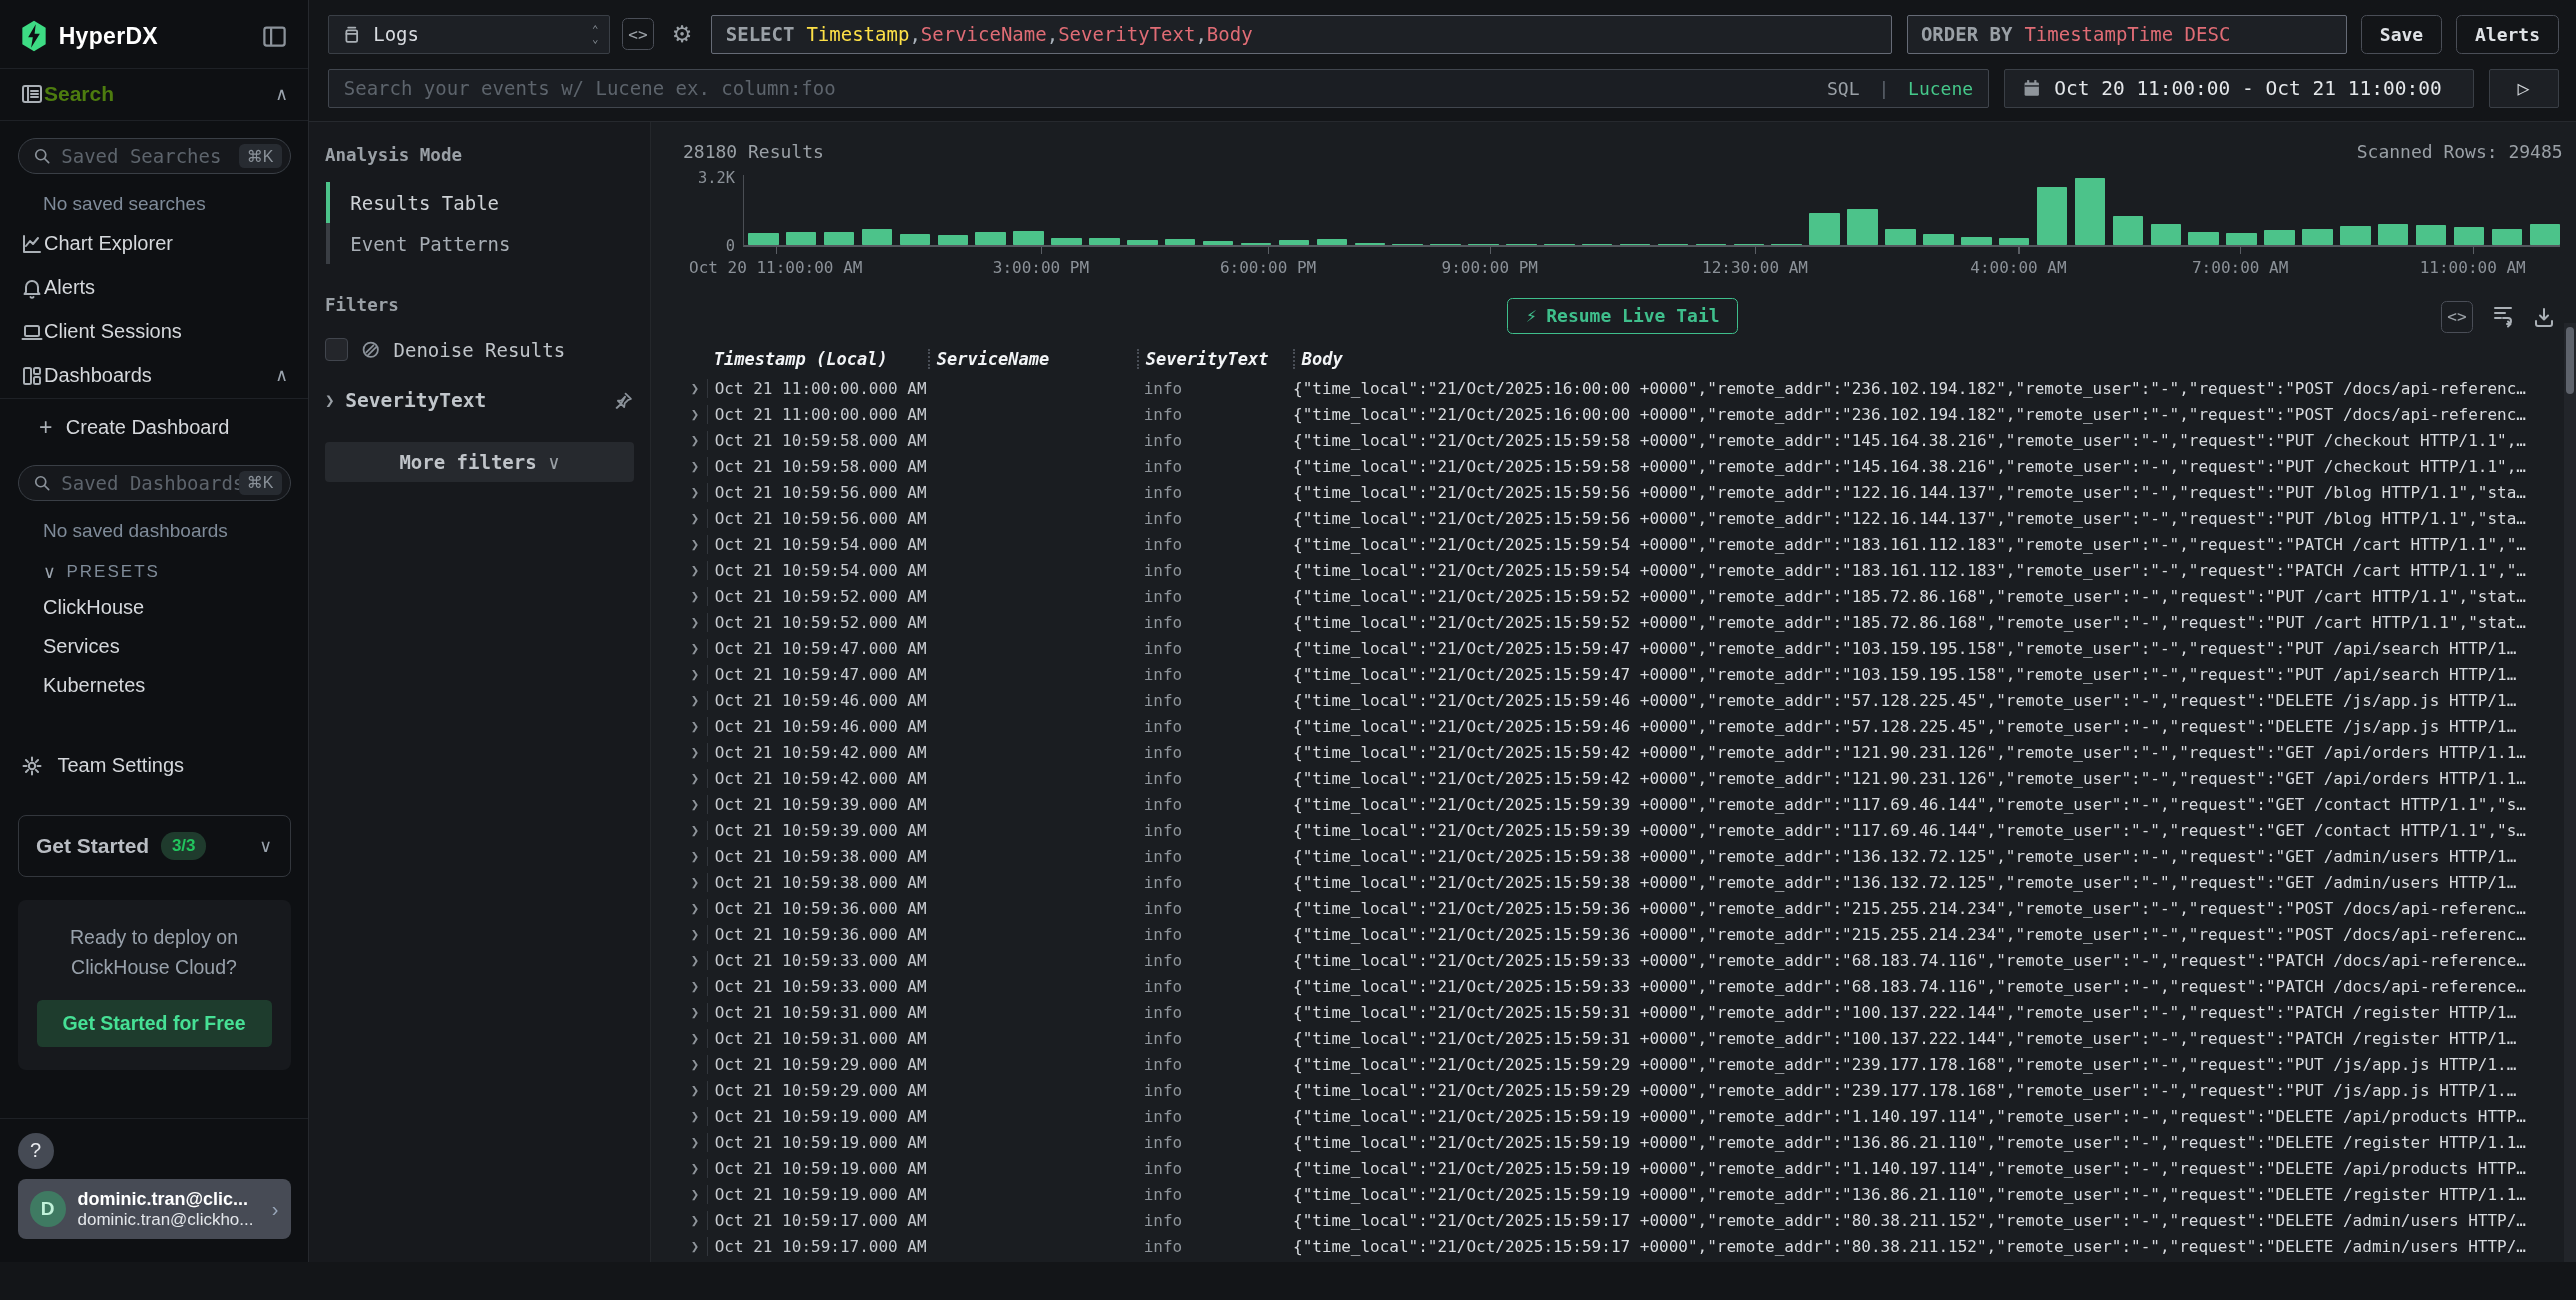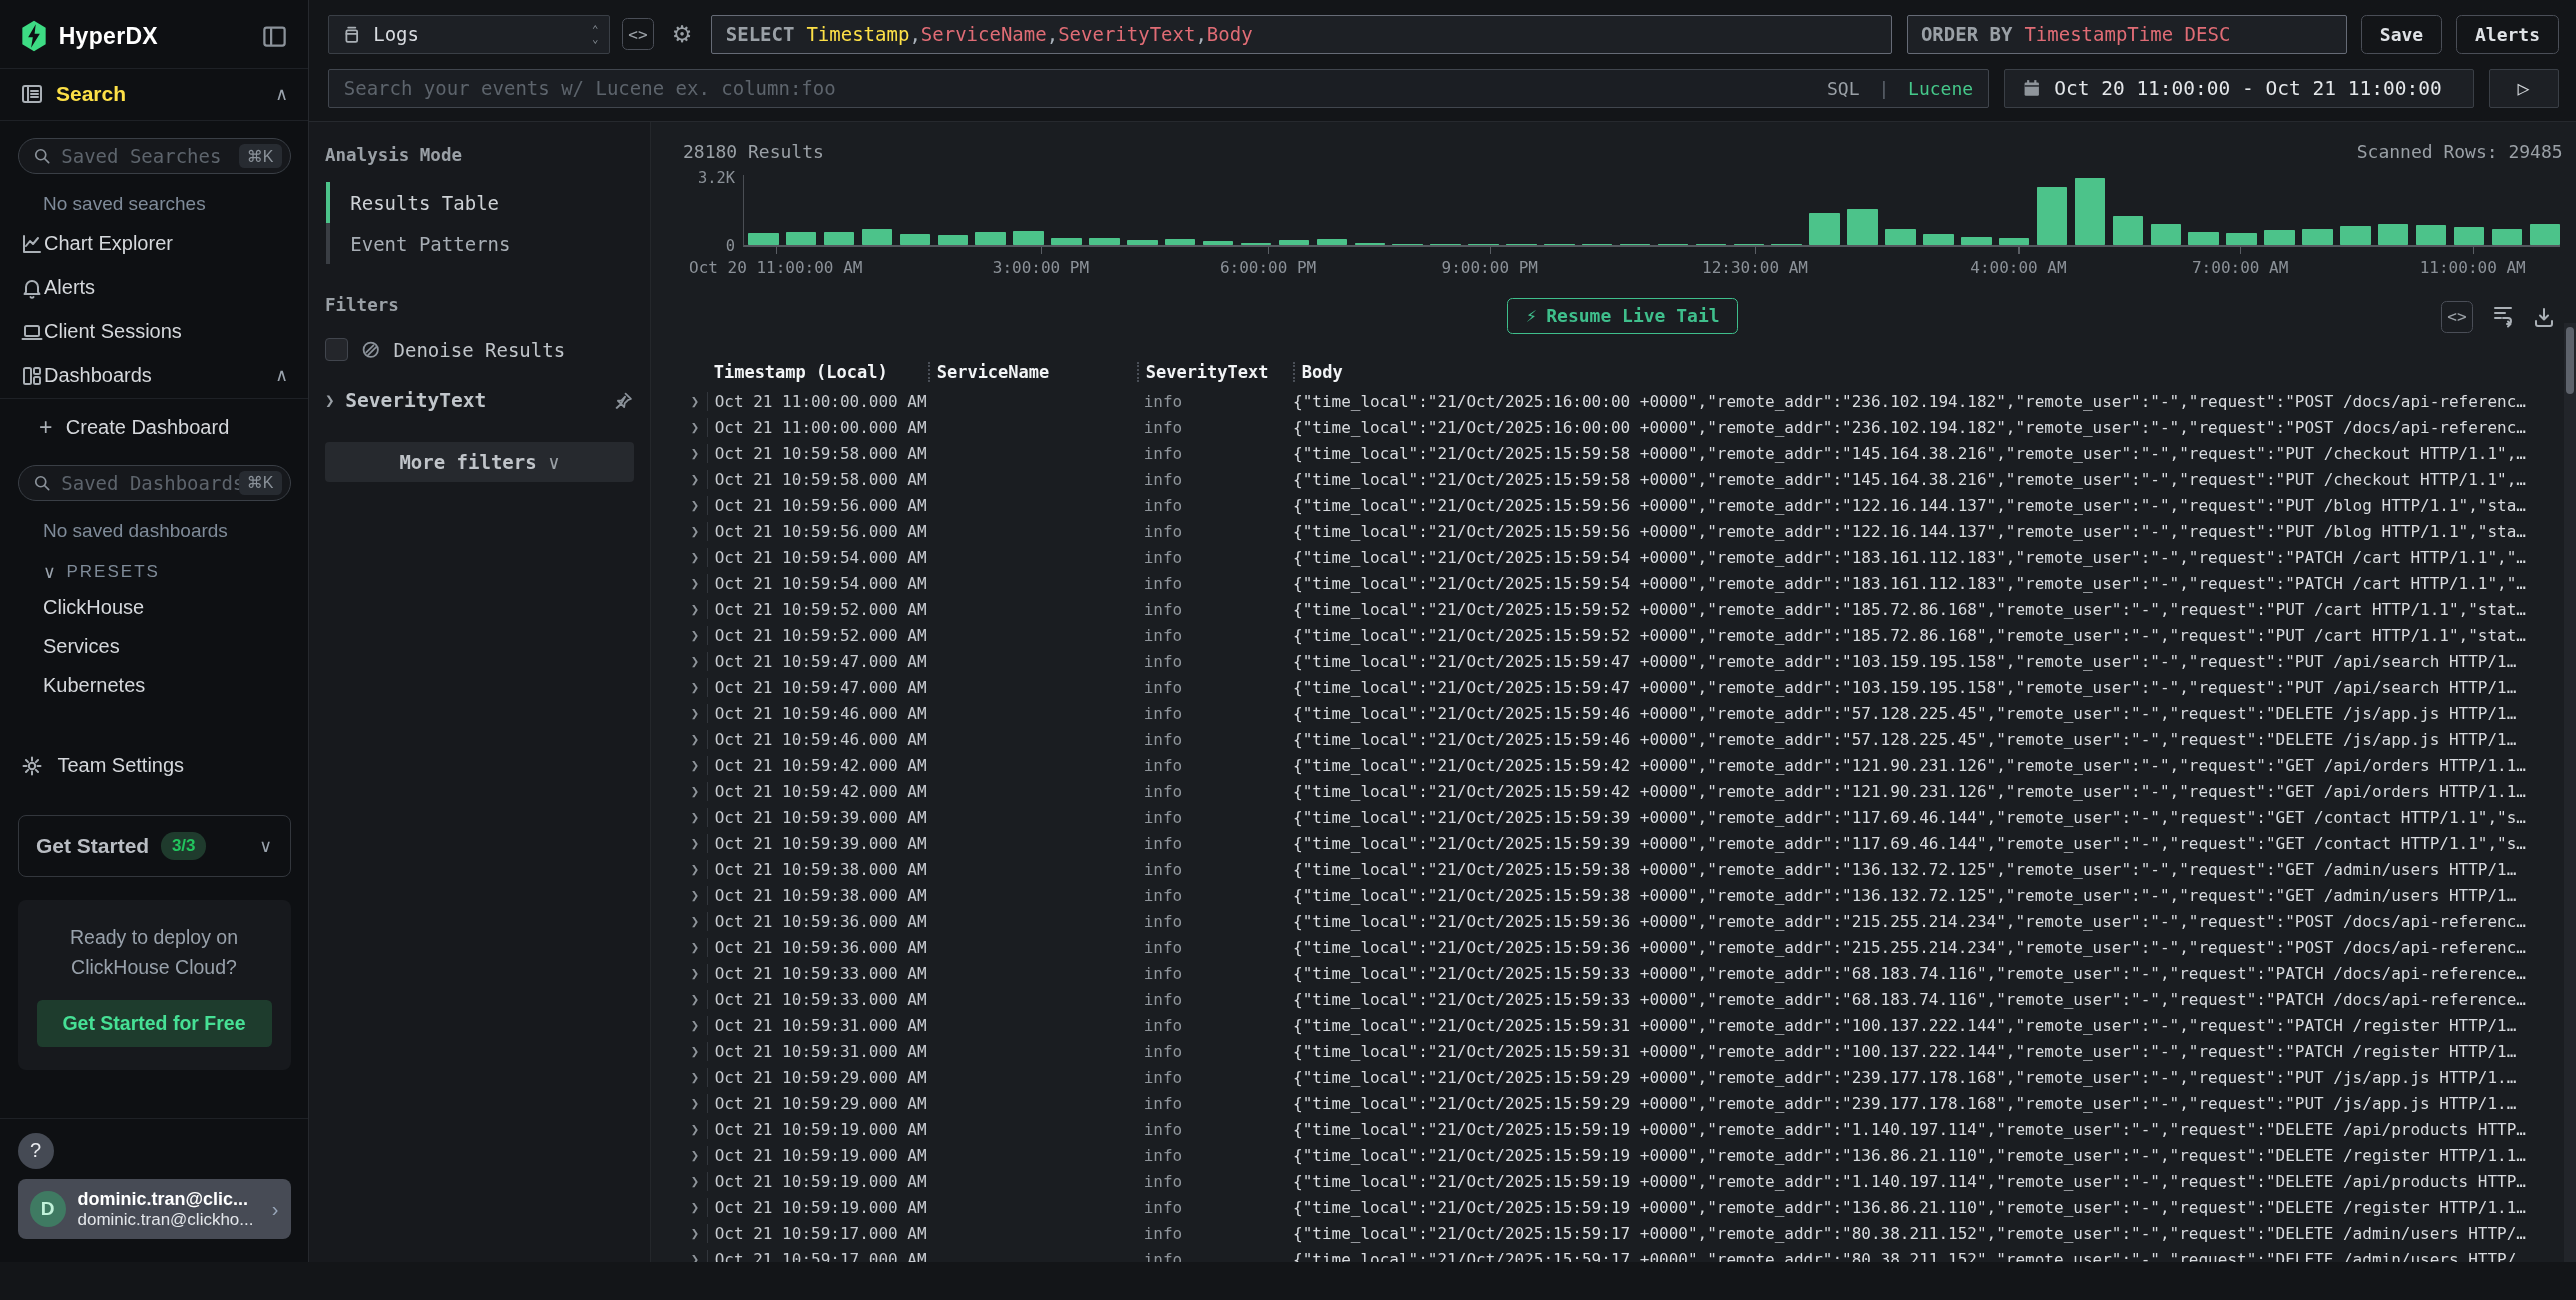--- a/index.html
+++ b/index.html
@@ -9,21 +9,21 @@
   .page { display:flex; width:2576px; height:1262px; }
 
   
   .sidebar { width:309px; min-width:309px; height:100%; background:#0e1013; border-right:1.3px solid #26292e; display:flex; flex-direction:column; }
   .logo-row { display:flex; align-items:center; padding:19px 20px 14.8px 20px; }
   .logo-mark { width:28px; height:34px; margin-right:10.7px; }
   .logo-text { font-size:23px; font-weight:bold; color:#fff; letter-spacing:0.3px; flex:1; }
   .panel-icon { width:27px; height:27px; }
   .side-div { border-top:1.3px solid #1e2126; }
   .section-head { display:flex; align-items:center; padding:13.4px 20px; }
-  .section-head .lbl { font-size:21px; font-weight:bold; color:#fde047; margin-left:12px; flex:1; }
+  .section-head .lbl { font-size:21px; font-weight:bold; color:#4d7c0f; flex:1; }
   .chev { color:#9aa3ad; font-size:17.5px; }
   .pill { margin:17.5px 17.5px 0 17.5px; height:36px; border:1.3px solid #3a3f46; border-radius:19px; background:#16181c; display:flex; align-items:center; padding:0 8px 0 13.4px; }
   .pill .ph { flex:1; font-family:"DejaVu Sans Mono", monospace; font-size:19px; color:#5d646c; margin-left:9.4px; white-space:nowrap; overflow:hidden; }
   .kbd { background:#272b31; color:#8b929a; font-size:16px; border-radius:5.4px; padding:2.7px 8px; }
   .muted-line { color:#7f8b99; font-size:19px; padding:19px 0 6.7px 43px; }
   .nav-item { display:flex; align-items:center; height:44px; padding:0 20px; cursor:pointer; }
   .nav-item .nlbl { font-size:20px; color:#d5d8dc; margin-left:0; flex:1; }
   .nav-icon { width:24px; height:24px; }
   .sub-item { font-size:20px; color:#d5d8dc; padding:8px 0 8px 43px; cursor:pointer; }
   .presets-row { display:flex; align-items:center; padding:13.4px 0 5.4px 43px; color:#7f8b99; }
@@ -113,21 +113,21 @@
   .bar { flex:1; background:#4cc38a; border-radius:0.7px; min-height:1.3px; }
   .ylab-top { position:absolute; left:0; top:-6.7px; width:52px; text-align:right; font-size:15.4px; color:#8b9198; }
   .ylab-zero { position:absolute; left:0; top:62px; width:52px; text-align:right; font-size:15.4px; color:#8b9198; }
   .xaxis { position:absolute; left:60px; right:2.7px; top:72px; height:35px; }
   .xtick { position:absolute; top:0; width:1.3px; height:6.7px; background:#5a5e64; }
   .xlab { position:absolute; top:10.7px; transform:translateX(-50%); font-size:16px; color:#8b9198; white-space:nowrap; }
   .livetail-row { height:51px; display:flex; align-items:center; justify-content:center; }
   .livetail-btn { border:1.3px solid #3fbf8c; color:#3fbf8c; background:transparent; border-radius:5.4px; font-family:"DejaVu Sans Mono", monospace; font-size:18px; font-weight:bold; padding:6.7px 17.5px; cursor:pointer; display:flex; align-items:center; gap:9.4px; }
   .table-icons { position:absolute; right:20px; top:179px; display:flex; align-items:center; gap:17.5px; color:#c9cdd2; }
   .tbl-grid { display:grid; grid-template-columns:24px 221px 209px 156px 1fr; align-items:center; }
-  .tbl-head { height:32px; margin-top:15px; }
+  .tbl-head { height:32px; margin-top:2px;font-style:italic; }
   .th { font-size:17px; font-weight:bold; color:#f2f4f6; position:relative; padding-left:6.7px; white-space:nowrap; }
   .th.sep { border-left:2.7px dotted #4a4f57; }
   .rows { flex:1; overflow:hidden; }
   .row { height:26px; cursor:pointer; }
   .row .exp { color:#8f959b; font-size:14px; text-align:center; }
   .row .ts { color:#c6cacf; font-size:16px; border-left:1.3px solid #32363c; padding-left:6.7px; white-space:nowrap; }
   .row .svc { font-size:16px; color:#c6cacf; }
   .row .sev { font-size:16px; color:#8f959b; padding-left:6.7px; }
   .row .body { font-size:16px; color:#d8dbdf; white-space:nowrap; overflow:hidden; }
   .scrollbar { position:absolute; right:0; top:201px; bottom:0; width:12px; background:#22252a; }

